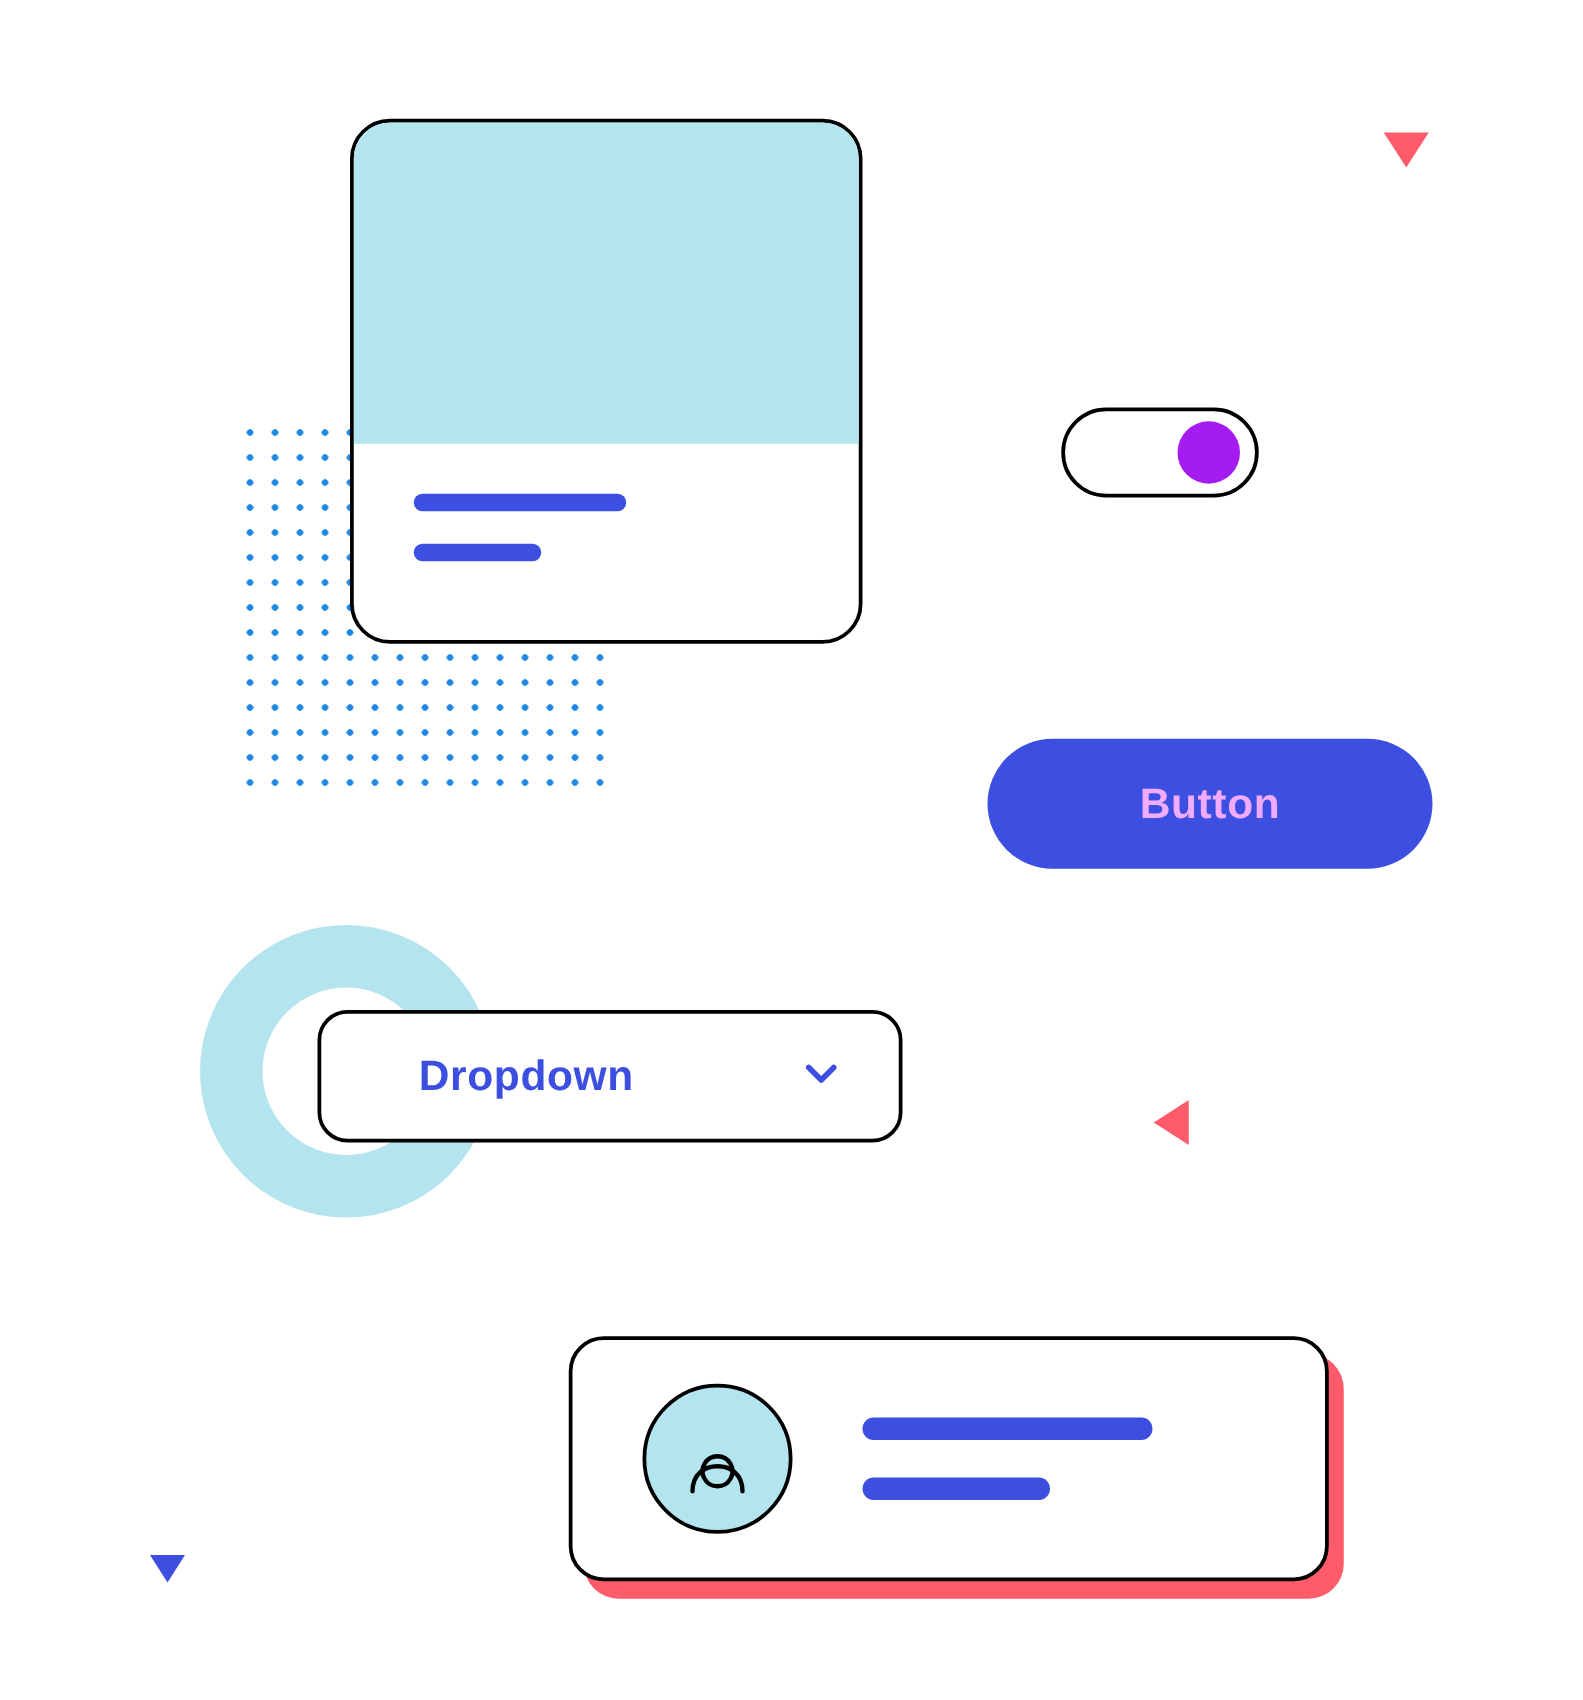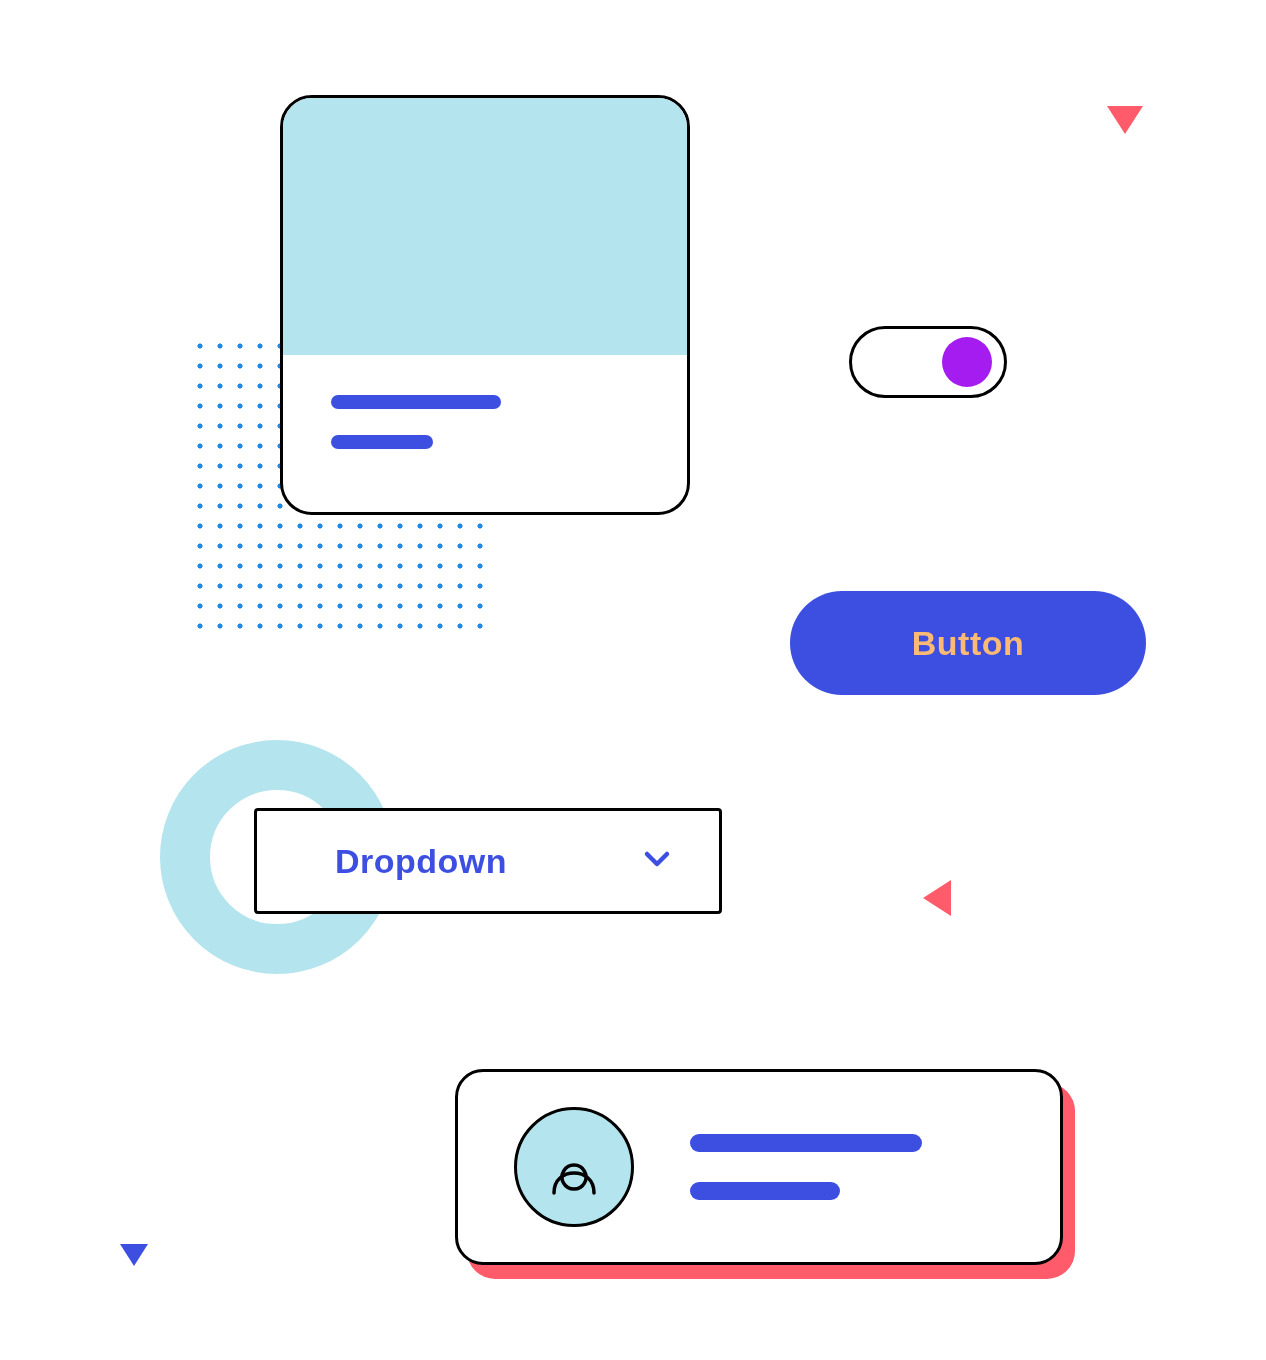--- a/index.html
+++ b/index.html
@@ -85,21 +85,21 @@
   
   .button-primary {
     position: absolute;
     left: 790px;
     top: 591px;
     width: 356px;
     height: 104px;
     border: none;
     border-radius: 104px;
     background: #3d4fe0;
-    color: #fdba74;
+    color: #f0abfc;
     font-size: 34px;
     font-weight: 800;
     letter-spacing: .5px;
     cursor: pointer;
   }
 
   
   .ring {
     position: absolute;
     left: 160px;
@@ -112,21 +112,21 @@
   }
 
   
   .dropdown {
     position: absolute;
     left: 254px;
     top: 808px;
     width: 468px;
     height: 106px;
     border: 3px solid #000;
-    border-radius: 4px;
+    border-radius: 24px;
     background: #ffffff;
     display: flex;
     align-items: center;
     justify-content: space-between;
     padding: 0 46px 0 78px;
     cursor: pointer;
   }
   .dropdown-label {
     color: #3d4fe0;
     font-size: 34px;

